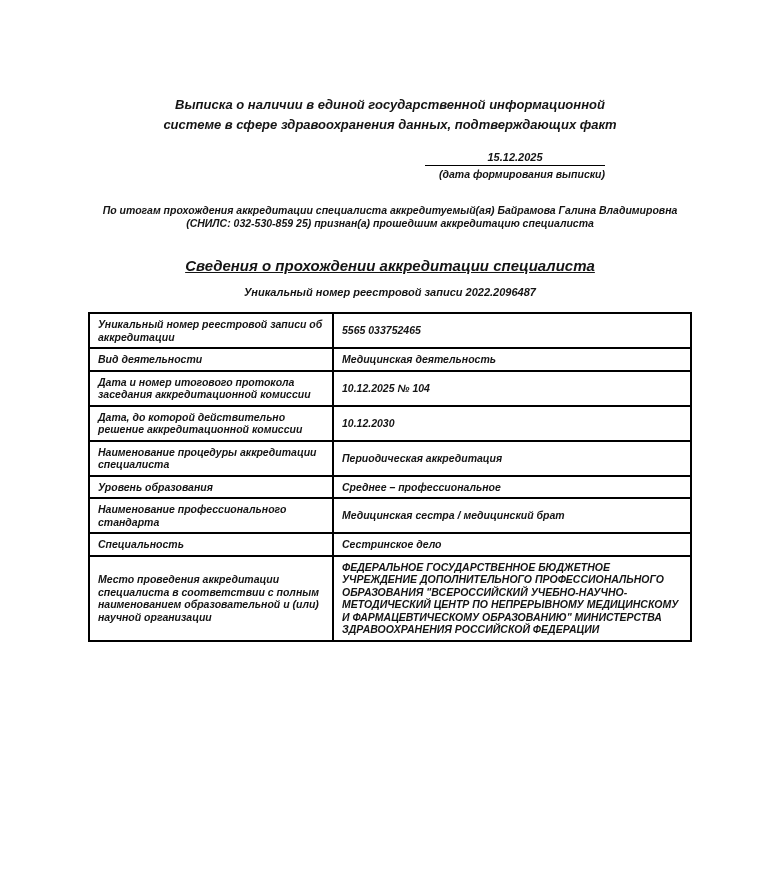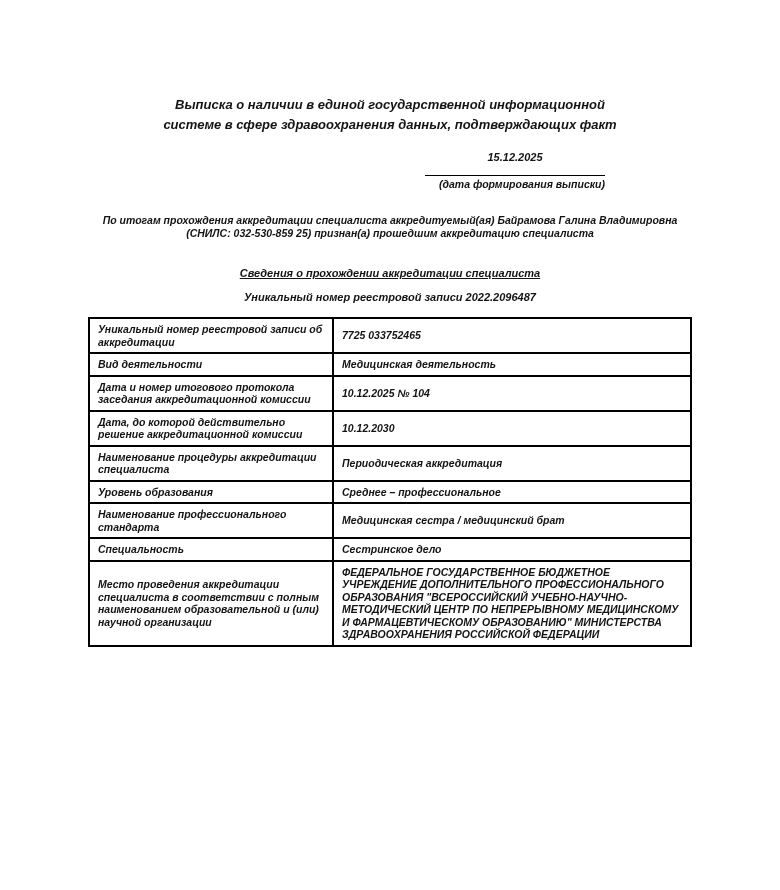--- a/index.html
+++ b/index.html
@@ -26,39 +26,39 @@
     line-height: 20px;
   }
   .date-block {
     width: 180px;
     margin-left: 425px;
     margin-top: 16px;
     text-align: center;
   }
   .date-value {
     font-size: 11px;
-    padding-bottom: 12px;
+    padding-bottom: 2px;
     border-bottom: 1.5px solid #000;
   }
   .date-caption {
     font-size: 10.5px;
     padding-top: 2px;
     text-align: right;
   }
   .intro {
     width: 608px;
     margin: 24px auto 0;
     text-align: center;
     font-size: 10.5px;
     line-height: 13px;
   }
   .section-heading {
     margin-top: 27px;
     text-align: center;
-    font-size: 11px;
+    font-size: 15px;
     text-decoration: underline;
   }
   .registry-heading {
     margin-top: 12px;
     text-align: center;
     font-size: 11px;
   }
   table.acc {
     width: 600px;
     margin: 14px auto 8px;
@@ -96,21 +96,21 @@
   <div class="intro">По итогам прохождения аккредитации специалиста аккредитуемый(ая) Байрамова Галина Владимировна (СНИЛС: 032-530-859 25) признан(а) прошедшим аккредитацию специалиста</div>
 
   <div class="section-heading">Сведения о прохождении аккредитации специалиста</div>
 
   <div class="registry-heading">Уникальный номер реестровой записи 2022.2096487</div>
 
   <table class="acc">
     <tbody>
       <tr>
         <td class="lbl">Уникальный номер реестровой записи об аккредитации</td>
-        <td class="val">7725 033752465</td>
+        <td class="val">5565 033752465</td>
       </tr>
       <tr>
         <td class="lbl">Вид деятельности</td>
         <td class="val">Медицинская деятельность</td>
       </tr>
       <tr>
         <td class="lbl">Дата и номер итогового протокола заседания аккредитационной комиссии</td>
         <td class="val">10.12.2025 № 104</td>
       </tr>
       <tr>

